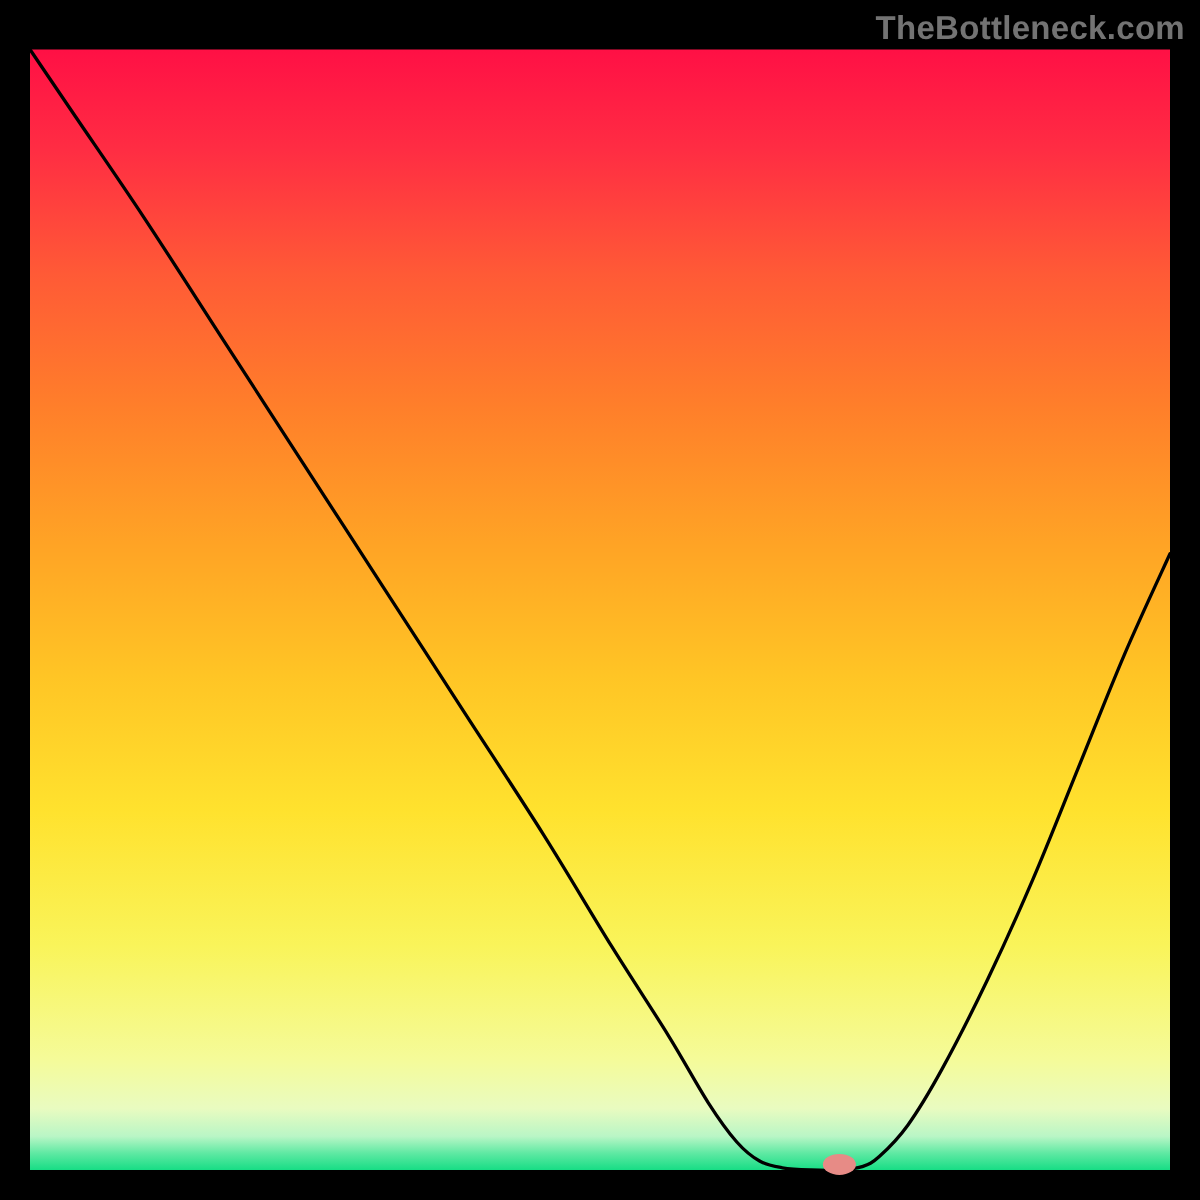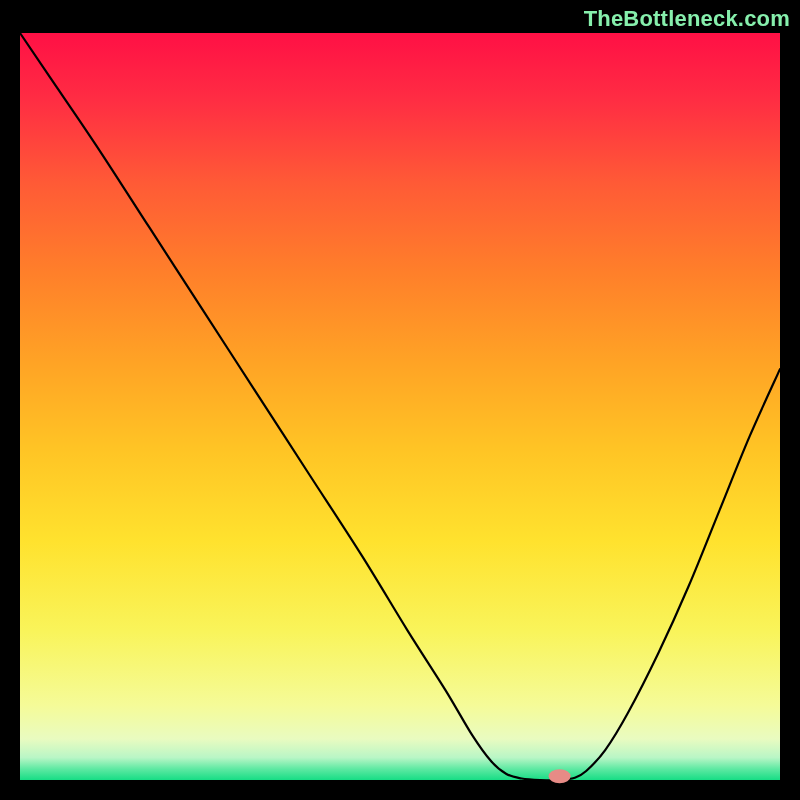--- a/index.html
+++ b/index.html
@@ -18,21 +18,21 @@
   svg {
     display: block;
   }
   .attribution {
     position: absolute;
     top: 6px;
     right: 10px;
     font-family: Arial, Helvetica, sans-serif;
     font-size: 22px;
     font-weight: 600;
-    color: #86efac;
+    color: #737373;
     letter-spacing: 0.2px;
   }
 </style>
 </head>
 <body>
 
 <div class="wrap">
   <div class="attribution">TheBottleneck.com</div>
   <svg id="chart" width="800" height="800" viewBox="0 0 800 800">
       <defs>

